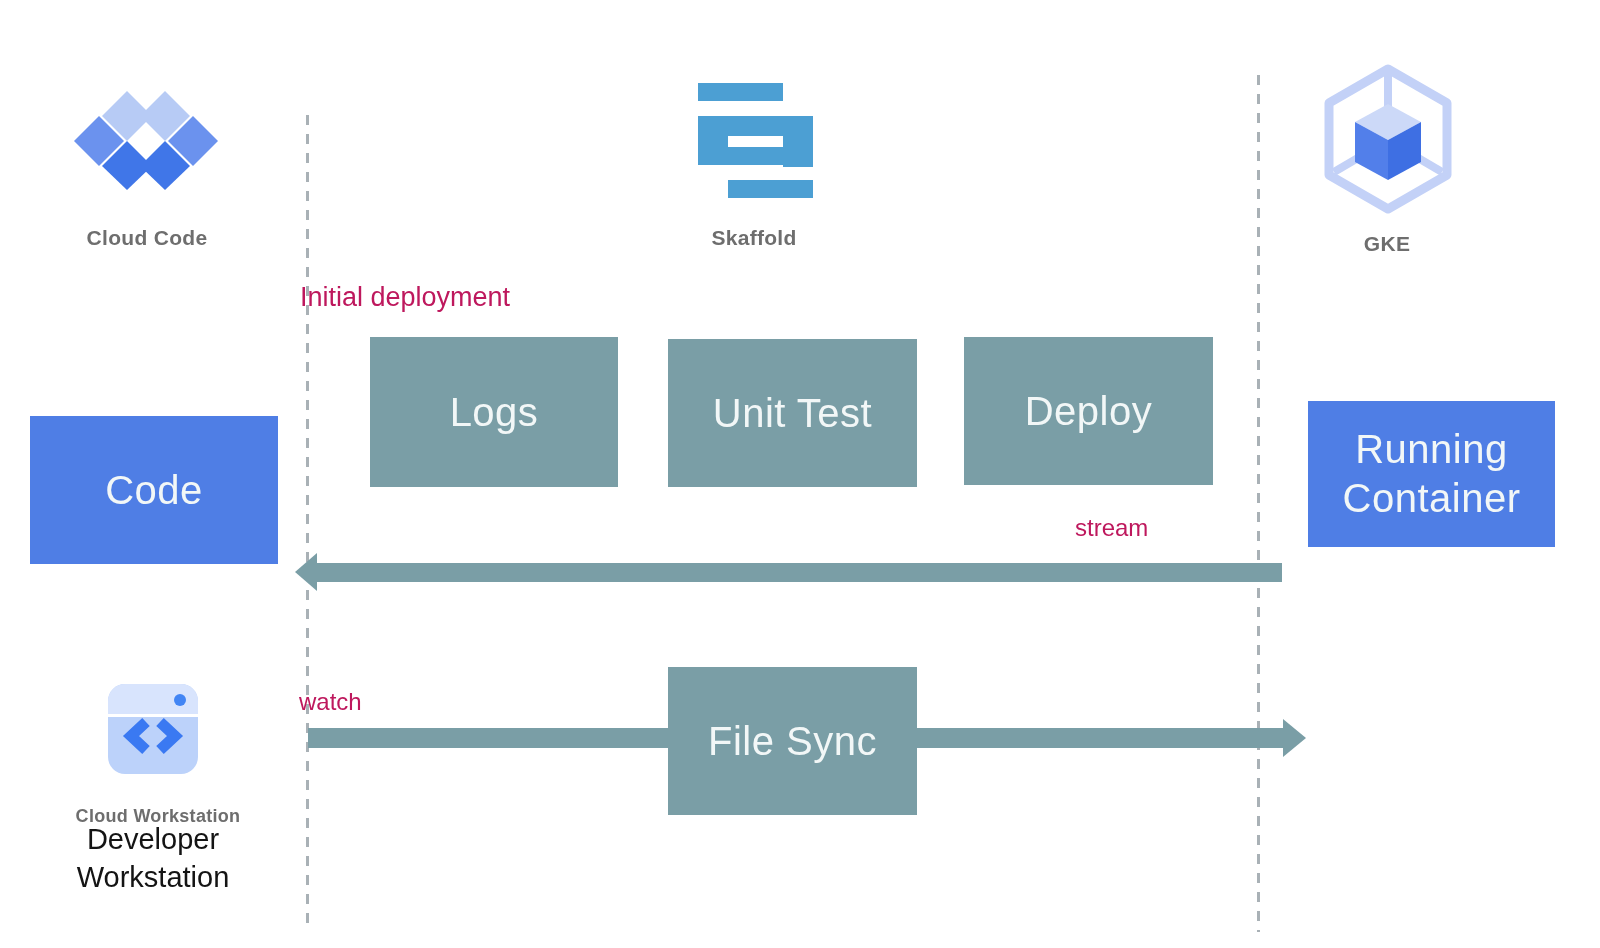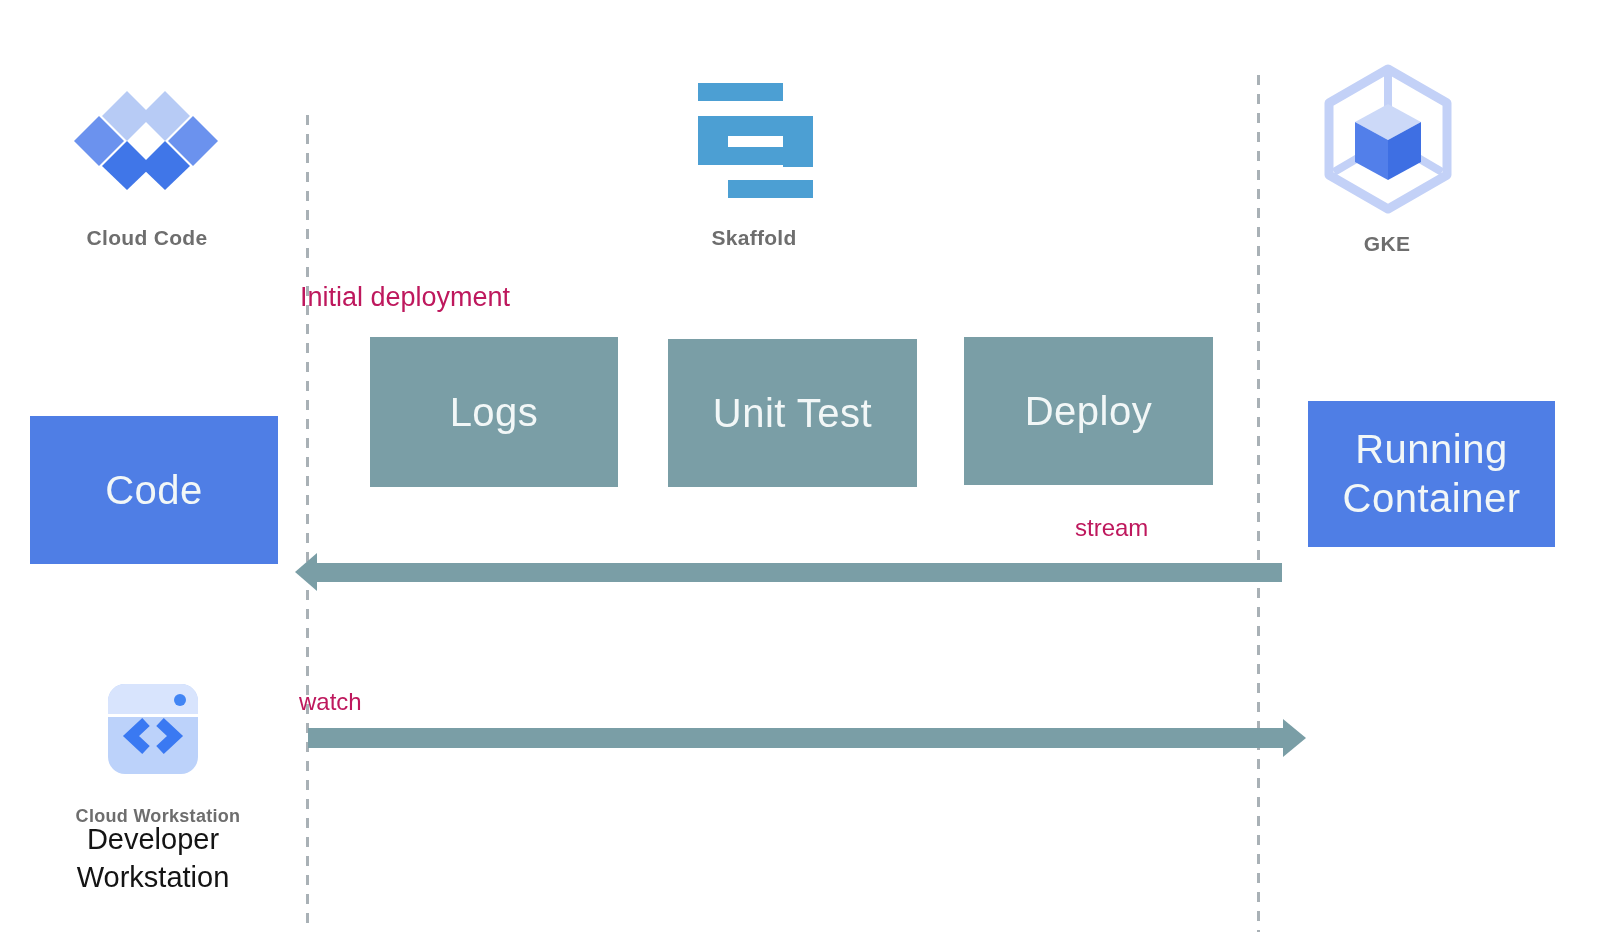--- a/index.html
+++ b/index.html
@@ -93,20 +93,23 @@
 
   <div class="box teal" style="left:668px;top:339px;width:249px;height:148px;">
     <span>Unit Test</span>
   </div>
 
   <div class="box teal" style="left:964px;top:337px;width:249px;height:148px;">
     <span>Deploy</span>
   </div>
 
 
+  <div class="box teal" style="left:668px;top:667px;width:249px;height:148px;">
+    <span>File Sync</span>
+  </div>
 
   <div class="box blue" style="left:1308px;top:401px;width:247px;height:146px;">
     <span class="two-line">Running Container</span>
   </div>
 
   <svg style="left:108px;top:684px;" width="90" height="90" viewBox="0 0 90 90">
     <rect x="0" y="0" width="90" height="90" rx="17" fill="#bcd2fa"></rect>
     <path d="M17 0 h56 a17 17 0 0 1 17 17 v14 H0 V17 A17 17 0 0 1 17 0 Z" fill="#d8e4fd"></path>
     <rect x="0" y="30" width="90" height="3" fill="#ffffff"></rect>
     <circle cx="72" cy="16" r="6" fill="#4285f4"></circle>

